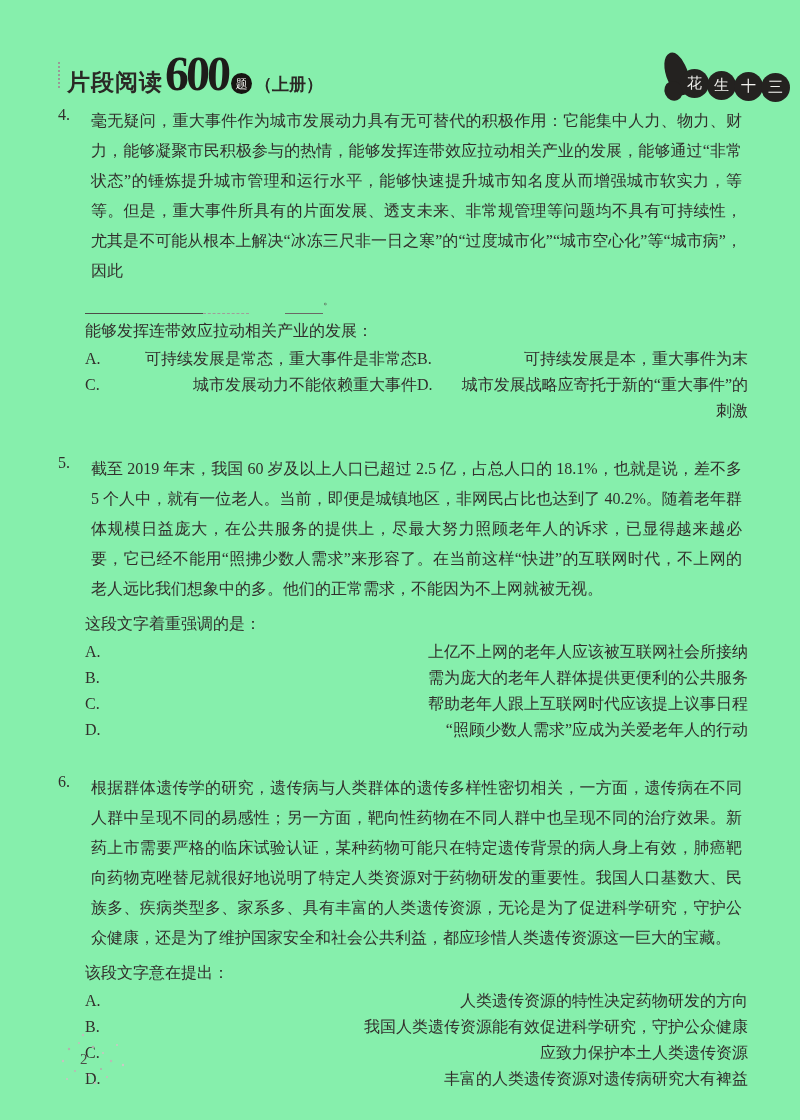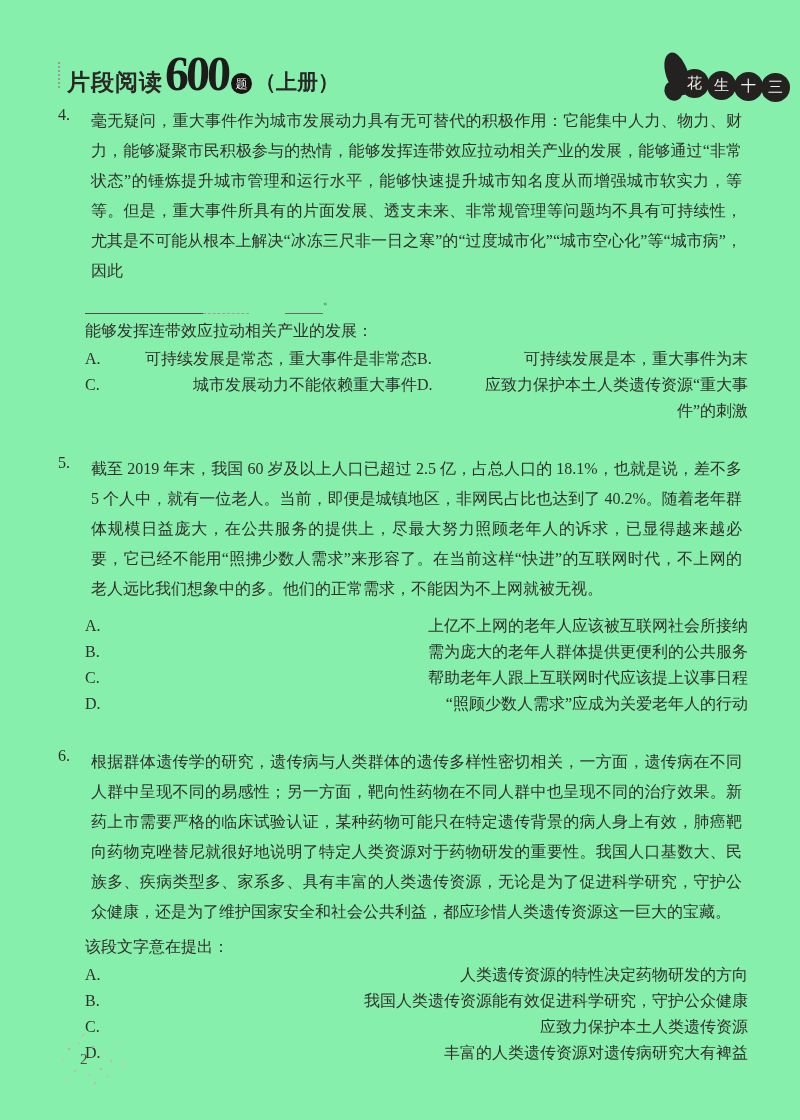--- a/index.html
+++ b/index.html
@@ -52,21 +52,21 @@
     background: #171512;
     color: #f6f6f4;
     border-radius: 50%;
     font-size: 12px;
     display: inline-flex;
     align-items: center;
     justify-content: center;
     margin: 0 3px 4px 1px;
   }
   .title-suffix {
-    font-size: 21px;
+    font-size: 17px;
     font-weight: 700;
     padding-bottom: 5px;
     color: #2a2825;
     font-family: Liberation Serif, serif;
   }
 
   .logo {
     margin-left: auto;
     margin-right: 4px;
     display: flex;
@@ -233,30 +233,31 @@
         <div class="option">
           <span class="opt-label">B.</span>
           <span class="opt-text">可持续发展是本，重大事件为末</span>
         </div>
         <div class="option">
           <span class="opt-label">C.</span>
           <span class="opt-text">城市发展动力不能依赖重大事件</span>
         </div>
         <div class="option">
           <span class="opt-label">D.</span>
-          <span class="opt-text">应致力保护本土人类遗传资源“重大事件”的刺激</span>
+          <span class="opt-text">城市发展战略应寄托于新的“重大事件”的刺激</span>
         </div>
       </div>
     </section>
 
     <section class="question">
       <div class="q-row">
         <span class="q-num">5.</span>
         <p class="q-text">截至 2019 年末，我国 60 岁及以上人口已超过 2.5 亿，占总人口的 18.1%，也就是说，差不多 5 个人中，就有一位老人。当前，即便是城镇地区，非网民占比也达到了 40.2%。随着老年群体规模日益庞大，在公共服务的提供上，尽最大努力照顾老年人的诉求，已显得越来越必要，它已经不能用“照拂少数人需求”来形容了。在当前这样“快进”的互联网时代，不上网的老人远比我们想象中的多。他们的正常需求，不能因为不上网就被无视。</p>
       </div>
+      <p class="q-stem">这段文字着重强调的是：</p>
       <div class="options">
         <div class="option">
           <span class="opt-label">A.</span>
           <span class="opt-text">上亿不上网的老年人应该被互联网社会所接纳</span>
         </div>
         <div class="option">
           <span class="opt-label">B.</span>
           <span class="opt-text">需为庞大的老年人群体提供更便利的公共服务</span>
         </div>
         <div class="option">

